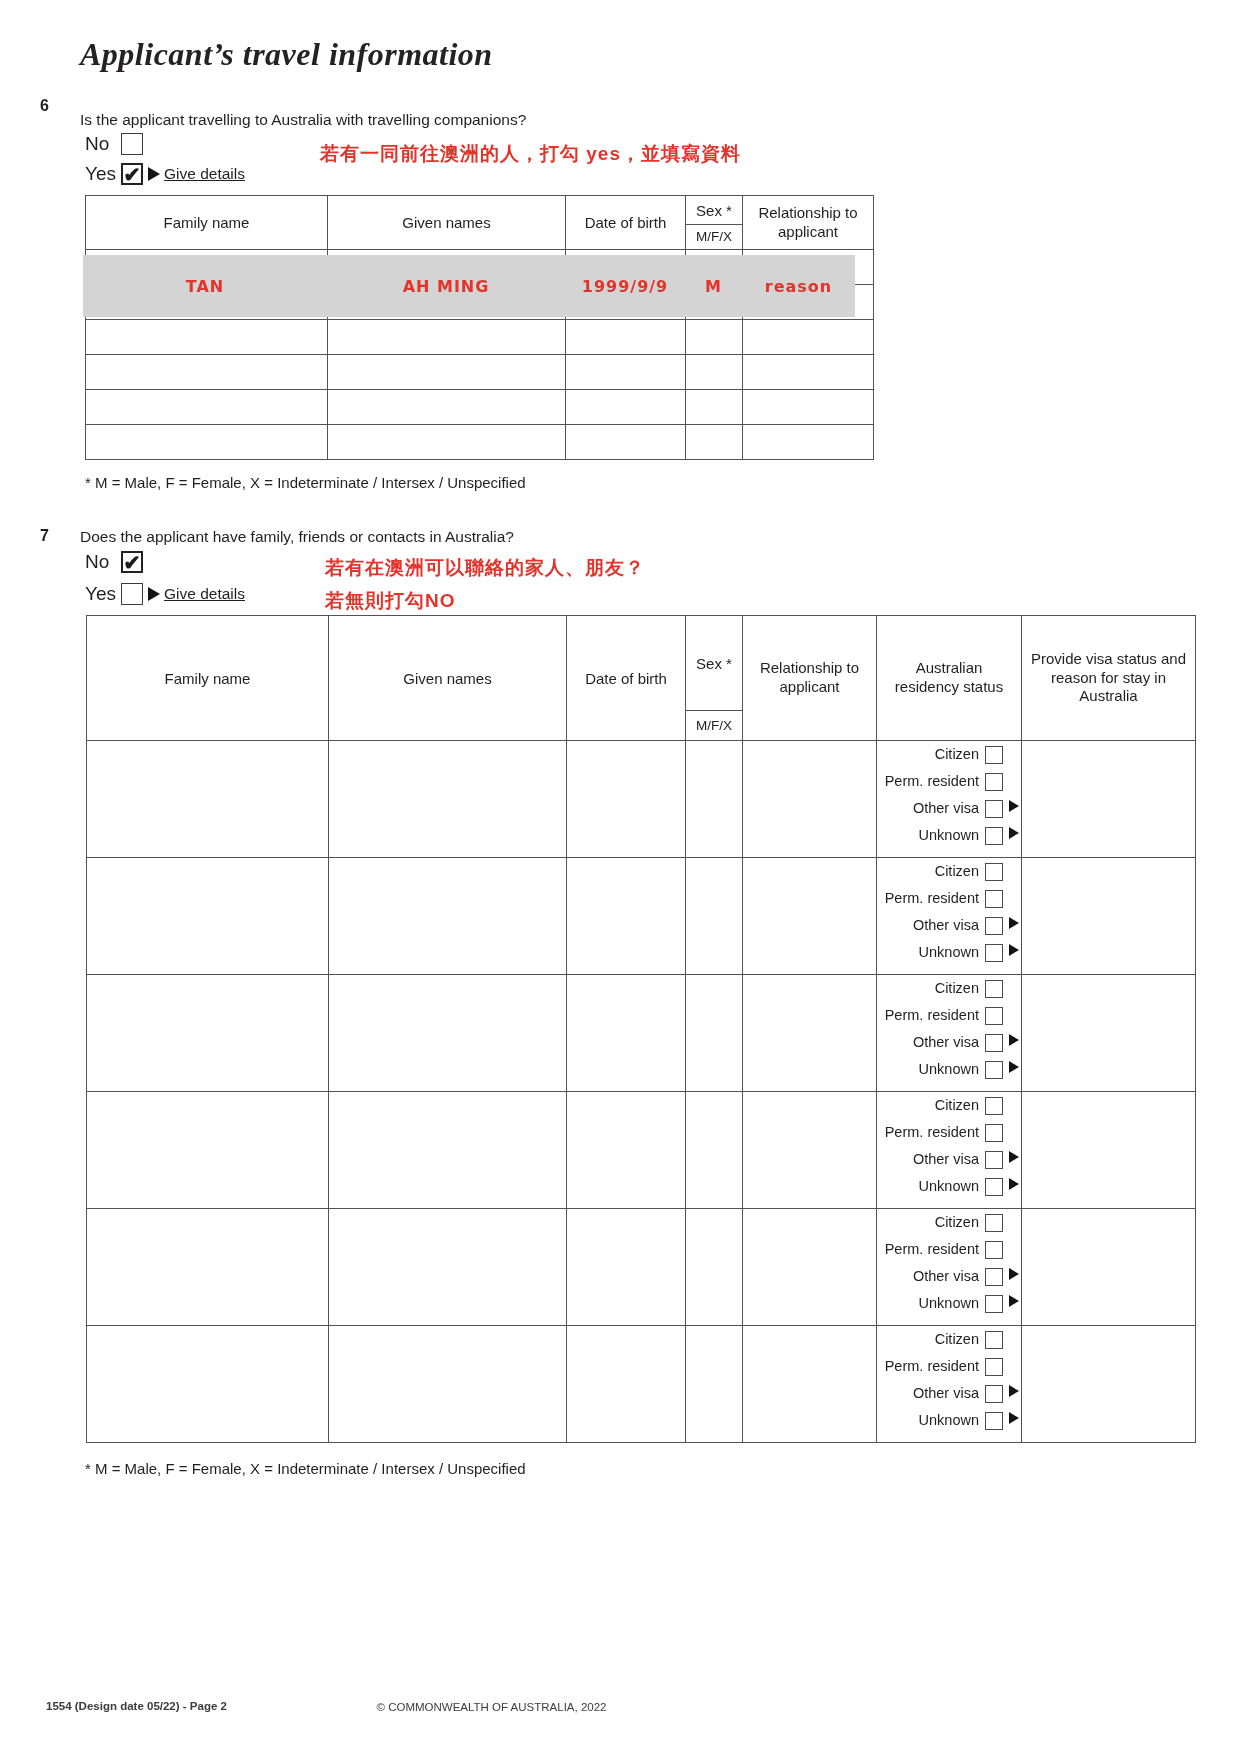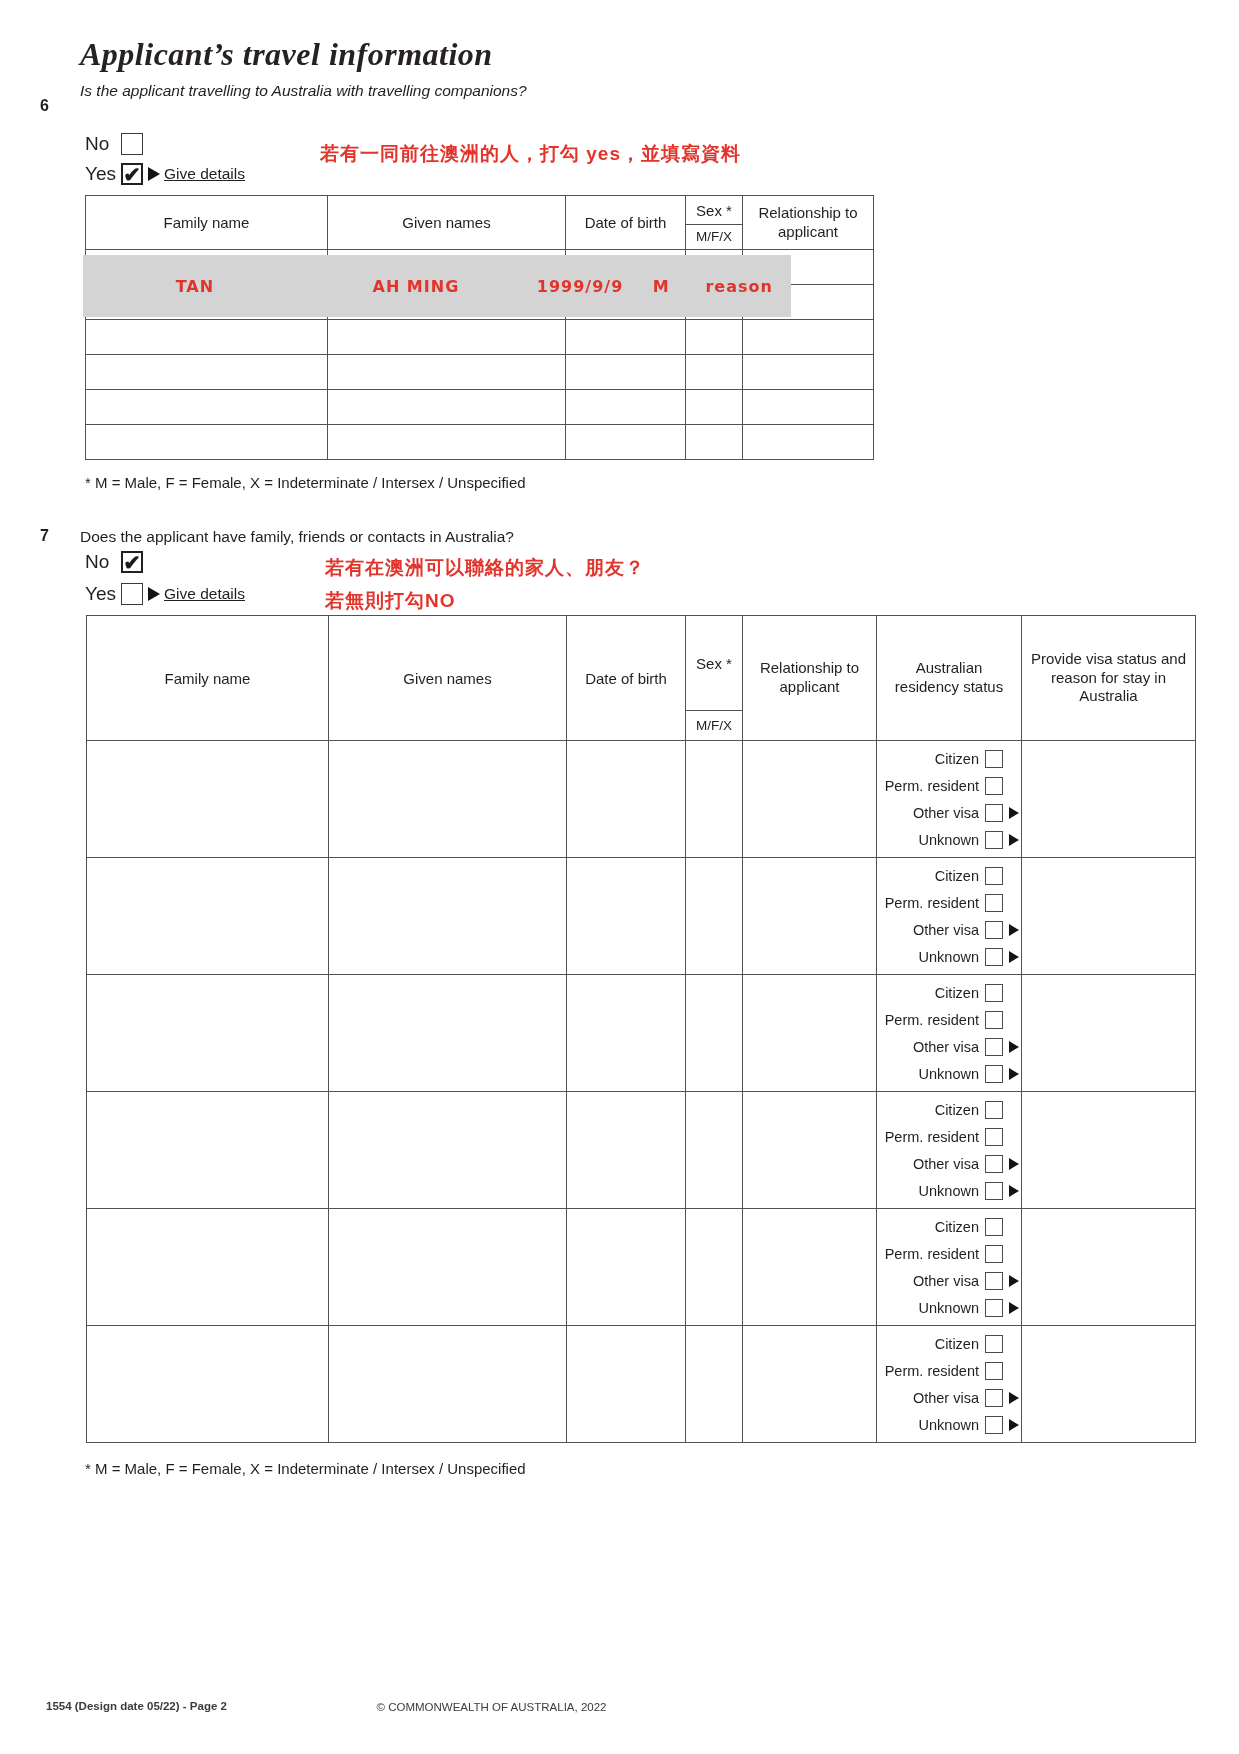--- a/index.html
+++ b/index.html
@@ -58,56 +58,56 @@
   .sex-top1 { height:28px; line-height:28px; border-bottom:1px solid #515258; }
   .sex-bot1 { height:24px; line-height:24px; font-size:13.5px; }
   .sex-top2 { height:95px; display:flex; align-items:center; justify-content:center; border-bottom:1px solid #515258; }
   .sex-bot2 { height:29px; line-height:29px; font-size:13.5px; }
 
   .hdr-wrap { padding:0 6px; line-height:1.25; }
 
   
   .res-cell { vertical-align:middle; }
   .res-line {
-    display:flex; align-items:center; justify-content:flex-end;
+    display:flex; justify-content:flex-end;
     height:25px; margin:2px 2px 2px 0; font-size:14.5px; gap:6px;
   }
   .cb-s {
     width:18px; height:18px; border:1.5px solid #4a4b4f; background:#fff;
     display:inline-block; flex:0 0 auto;
   }
   .tri-s {
     display:inline-block; width:0; height:0; flex:0 0 auto;
     border-top:6px solid transparent; border-bottom:6px solid transparent;
     border-left:10px solid #141415;
   }
   .sp-s { display:inline-block; width:10px; flex:0 0 auto; }
 
   
   .sample-bar {
-    position:absolute; left:83px; top:255px; width:708px; height:62px;
+    position:absolute; left:83px; top:255px; width:772px; height:62px;
     background:#d4d4d4; display:flex; align-items:center;
     font-family:"DejaVu Sans", sans-serif; font-weight:bold;
     font-size:16px; color:#e2342b; letter-spacing:1px;
   }
   .sample-bar span { display:inline-block; text-align:center; }
   .s1 { width:244px; } .s2 { width:238px; } .s3 { width:120px; }
   .s4 { width:57px; }  .s5 { width:113px; }
 
   .footnote { position:absolute; font-size:15px; }
   .footer-left { position:absolute; left:46px; top:1700px; font-size:11.5px; color:#3c3c3e;font-weight:bold; }
   .footer-center { position:absolute; left:0; top:1701px; width:983px; text-align:center; font-size:11.5px; color:#3c3c3e; }
 </style>
 </head>
 <body>
 
 <h1 class="page-title">Applicant’s travel information</h1>
 
 <div class="q-number" style="left:40px; top:97px;">6</div>
-<div class="q-text" style="left:80px; top:82px;font-style:italic;">Is the applicant travelling to Australia with travelling companions?</div>
+<div class="q-text" style="left:80px; top:111px;">Is the applicant travelling to Australia with travelling companions?</div>
 
 <div class="opt-row" style="left:85px; top:132px;">
   <span class="opt-label">No</span>
   <span class="cb"></span>
 </div>
 
 <div class="zh" style="left:320px; top:141px;">若有一同前往澳洲的人，打勾 yes，並填寫資料</div>
 
 <div class="opt-row" style="left:85px; top:162px;">
   <span class="opt-label">Yes</span>

